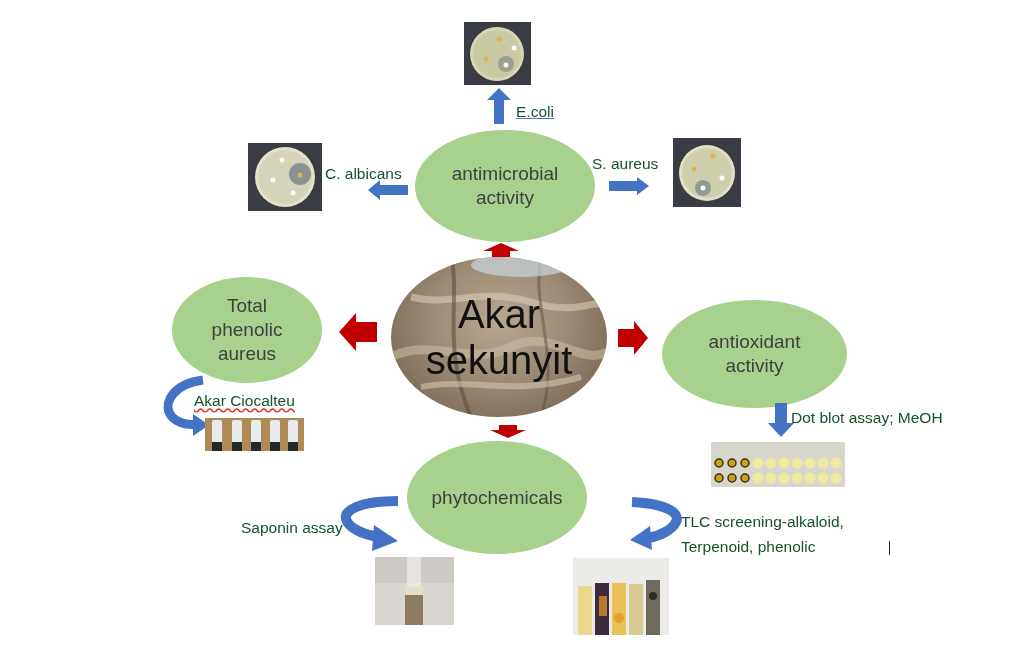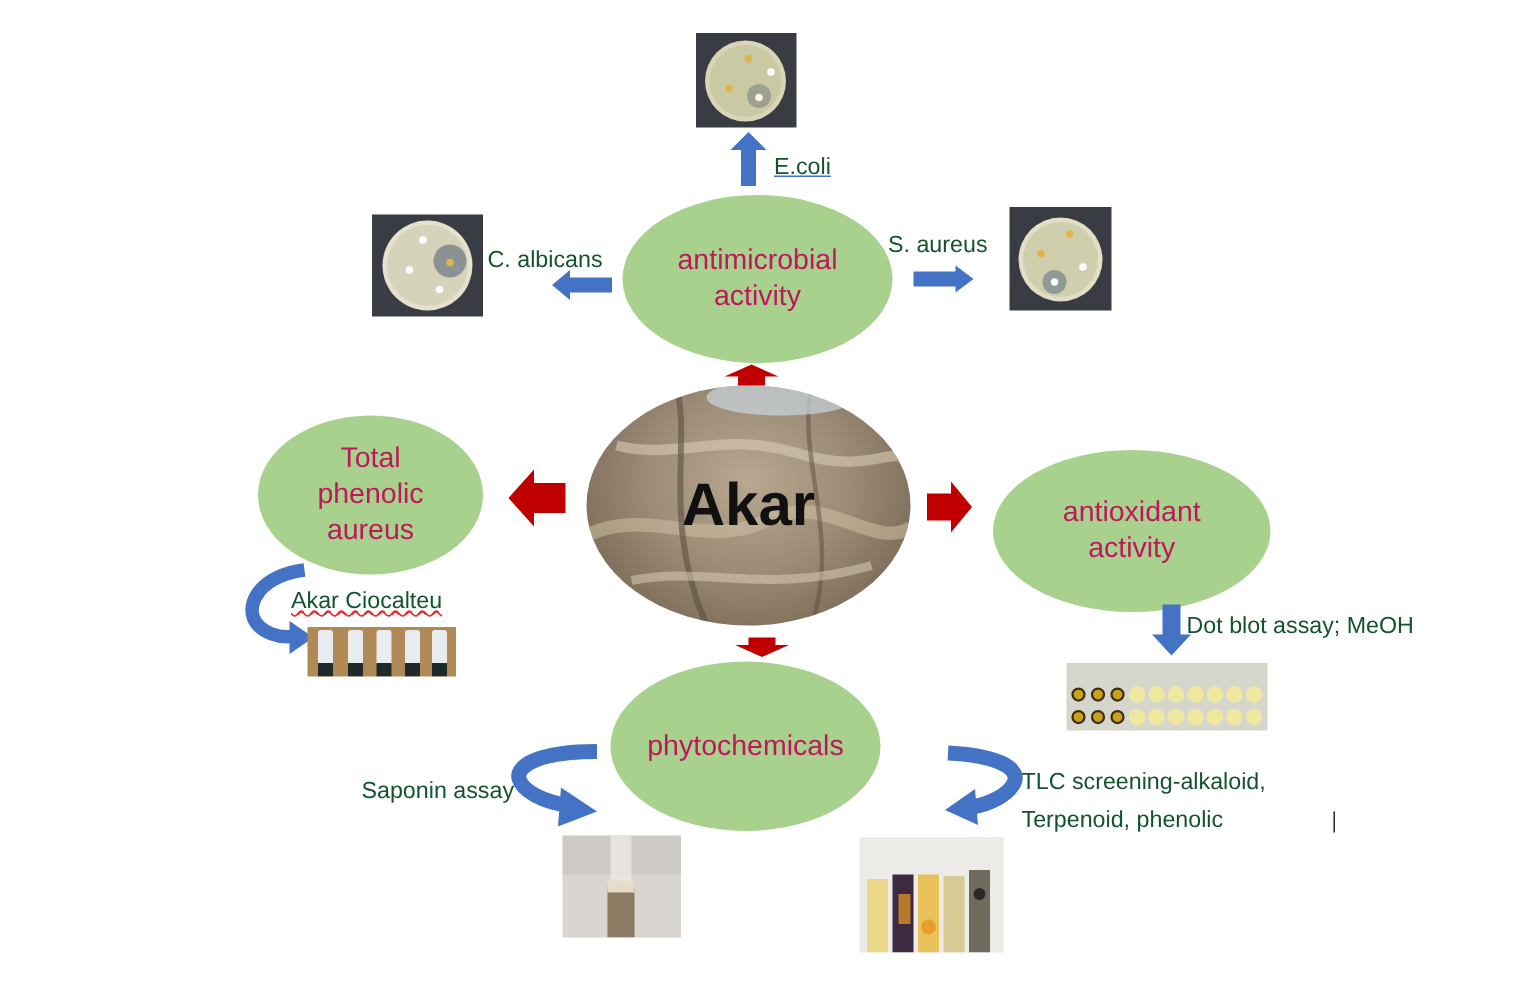--- a/index.html
+++ b/index.html
@@ -1,26 +1,26 @@
 <!DOCTYPE html>
 <html><head>
 <meta charset="utf-8">
 <style>
   html, body { margin: 0; padding: 0; background: #ffffff; }
   body { width: 1010px; height: 670px; position: relative; overflow: hidden;
          font-family: "Liberation Sans", "DejaVu Sans", sans-serif; color: #111; }
   .abs { position: absolute; }
   .ellipse { position: absolute; border-radius: 50%; background: #a9d18e;
              display: flex; align-items: center; justify-content: center; text-align: center;
-             font-size: 19px; line-height: 24px; color: #be185d; }
+             font-size: 19px; line-height: 24px; color: #404040; }
   .label { position: absolute; font-size: 15.5px; white-space: nowrap; color: #14532d; }
   .photo { position: absolute; overflow: hidden; }
   svg { position: absolute; overflow: visible; }
   .center { position: absolute; border-radius: 50%; overflow: hidden;
-            display: flex; align-items: center; justify-content: center; text-align: center; font-weight: bold; }
+            display: flex; align-items: center; justify-content: center; text-align: center; }
   .center-text { position: relative; font-size: 40px; line-height: 46px; color: #111; }
 </style>
 </head>
 <body>
 
 <div class="photo" style="left:464px;top:22px;width:67px;height:63px;background:#3a3c44;">
   <svg width="67" height="63">
       <circle cx="33" cy="32" r="27" fill="#d9d6b8"></circle>
       <circle cx="33" cy="32" r="24" fill="#c9c9a4"></circle>
     <circle cx="42" cy="42" r="8" fill="#9aa092"></circle>
@@ -80,20 +80,21 @@
   <svg width="216" height="160" style="left:0;top:0;">
     <path d="M20,40 C60,50 90,30 140,45 S200,40 216,50" stroke="#d8cbb2" stroke-width="7" fill="none" opacity="0.6"></path>
     <path d="M0,100 C40,80 80,110 120,90 S190,110 216,95" stroke="#cdbfa4" stroke-width="9" fill="none" opacity="0.55"></path>
     <path d="M60,0 C70,40 50,90 80,160" stroke="#5b4e40" stroke-width="4" fill="none" opacity="0.6"></path>
     <path d="M150,0 C140,50 170,100 150,160" stroke="#5b4e40" stroke-width="3" fill="none" opacity="0.5"></path>
     <path d="M30,130 C80,120 120,140 190,120" stroke="#e0d4bc" stroke-width="6" fill="none" opacity="0.5"></path>
     <ellipse cx="130" cy="8" rx="50" ry="12" fill="#c9d6de" opacity="0.7"></ellipse>
   </svg>
   <div class="center-text">
     <div>Akar</div>
+    <div>sekunyit</div>
   </div>
 </div>
 
 <svg style="left:483px;top:243px;" width="36" height="14">
   <polygon points="18,0 36,8 27,8 27,14 9,14 9,8 0,8" fill="#c00000"></polygon>
   </svg>
 <svg style="left:339px;top:313px;" width="38" height="38">
   <polygon points="0,19 17,0 17,9 38,9 38,29 17,29 17,38" fill="#c00000"></polygon>
   </svg>
 <svg style="left:618px;top:321px;" width="30" height="34">

